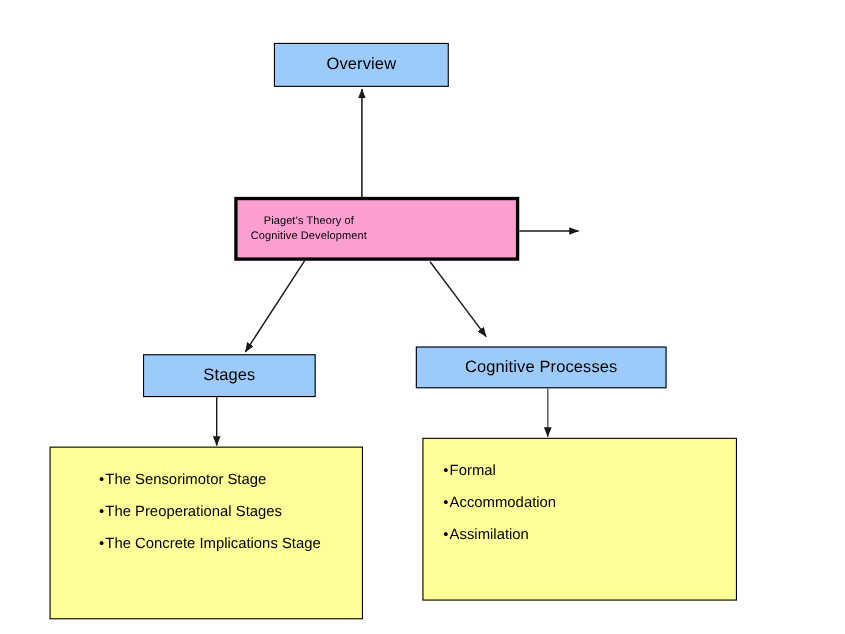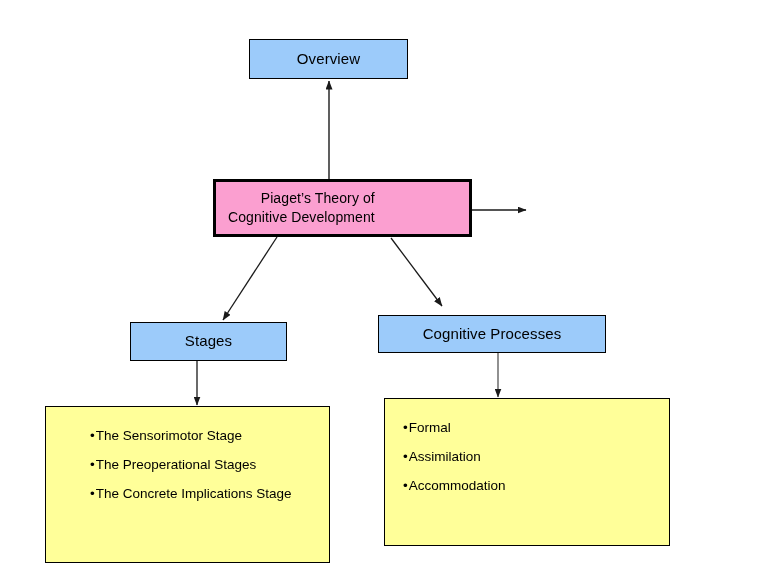--- a/index.html
+++ b/index.html
@@ -40,22 +40,22 @@
     top: 163px;
     width: 259px;
     height: 58px;
     background: #fb9fd0;
     border: 3px solid #000000;
     align-items: center;
     justify-content: flex-start;
     padding-left: 12px;
   }
   #node-root .node-label {
-    text-align: right;
-    font-size: 14px;
+    text-align: center;
+    font-size: 10px;
     line-height: 1.35;
   }
   
   #node-overview {
     left: 249px;
     top: 23px;
     width: 159px;
     height: 40px;
     background: #9ccbfa;
   }
@@ -175,18 +175,18 @@
     <ul>
       <li>The Sensorimotor Stage</li>
       <li>The Preoperational Stages</li>
       <li>The Concrete Implications Stage</li>
     </ul>
   </div>
 
   <div class="panel" id="panel-processes">
     <ul>
       <li>Formal</li>
+      <li>Accommodation</li>
       <li>Assimilation</li>
-      <li>Accommodation</li>
     </ul>
   </div>
 
 </div>
 
 </body></html>

